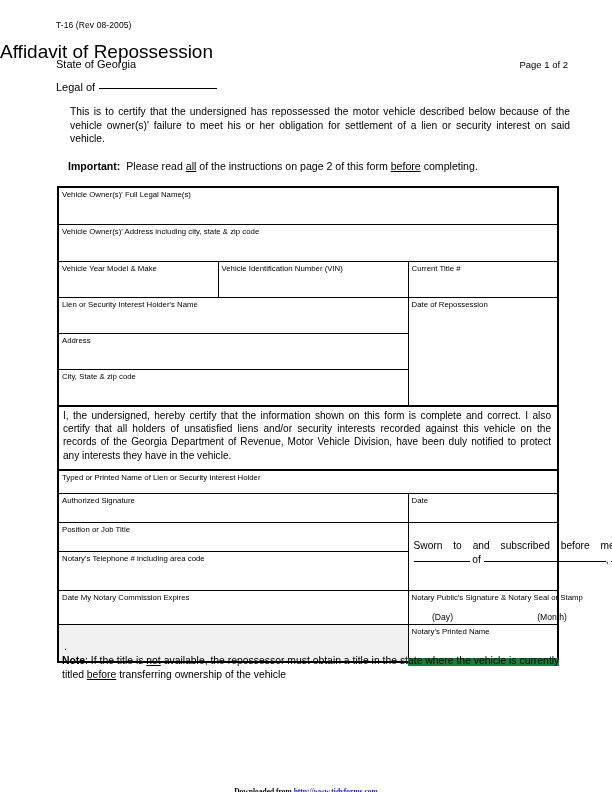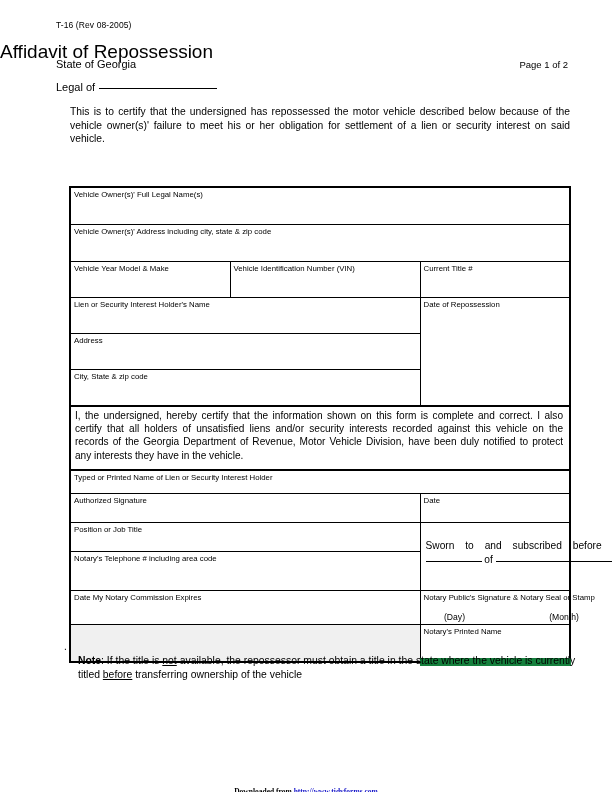--- a/index.html
+++ b/index.html
@@ -80,21 +80,21 @@
     width: 495px;
     font-size: 10.6px;
     white-space: nowrap;
   }
   .important b { font-weight: bold; }
   .u { text-decoration: underline; }
 
   
   .form-table {
     position: absolute;
-    left: 69px; top: 186px;
+    left: 57px; top: 186px;
     width: 500px;
     border-collapse: collapse;
     table-layout: fixed;
   }
   .form-table td {
     border: 1.1px solid #000;
     vertical-align: top;
     padding: 2px 0 0 3px;
     font-size: 7.8px;
     line-height: 9px;
@@ -165,21 +165,21 @@
   .shaded { background: #f0f0f0; }
 
   
   .dot {
     position: absolute;
     left: 64px; top: 641px;
     font-size: 10px;
   }
   .note {
     position: absolute;
-    left: 78px; top: 654px;
+    left: 62px; top: 654px;
     width: 500px;
     font-size: 10.4px;
     line-height: 14px;
   }
   .note b { font-weight: bold; }
 
   
   .footer {
     position: absolute;
     left: 0; top: 772px;
@@ -199,20 +199,23 @@
 <div class="page">
 
   <div class="form-code">T-16 (Rev 08-2005)</div>
   <div class="doc-title">Affidavit of Repossession</div>
   <div class="state-line">State of Georgia</div>
   <div class="page-num">Page 1 of 2</div>
   <div class="county-line"><span>Legal of</span><span class="rule"></span></div>
 
   <div class="intro">This is to certify that the undersigned has repossessed the motor vehicle described below because of the vehicle owner(s)' failure to meet his or her obligation for settlement of a lien or security interest on said vehicle.</div>
 
+  <div class="important">
+    <b>Important:</b><span>&nbsp; </span><span>Please read </span><span class="u">all</span><span> of the instructions on page 2 of this form </span><span class="u">before</span><span> completing.</span>
+  </div>
 
   <table class="form-table">
     <colgroup>
       <col style="width:160px">
       <col style="width:190px">
       <col style="width:150px">
     </colgroup>
 
     <tbody>
         <tr class="outer-top">

